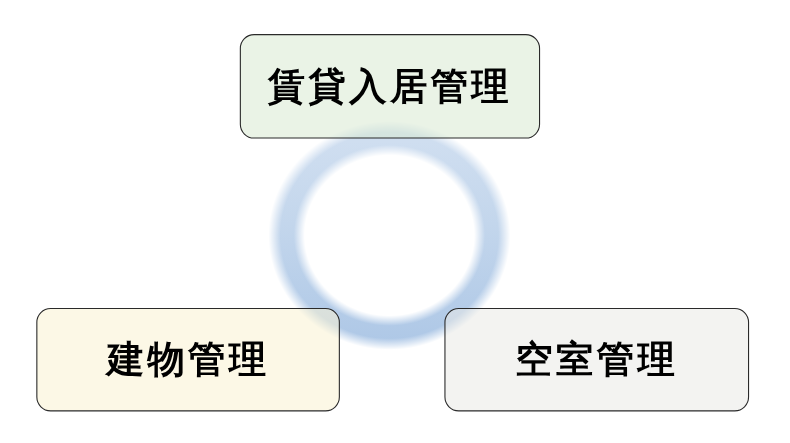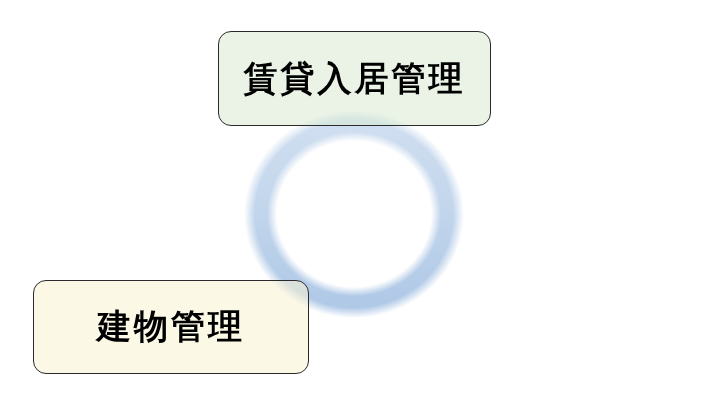--- a/index.html
+++ b/index.html
@@ -72,14 +72,17 @@
   <div class="ring"></div>
 
   <div class="node node-bottom-left">
     <span class="node-label">建物管理</span>
   </div>
 
   <div class="node node-top">
     <span class="node-label">賃貸入居管理</span>
   </div>
 
+  <div class="node node-bottom-right">
+    <span class="node-label">空室管理</span>
+  </div>
 
 </div>
 
 </body></html>

